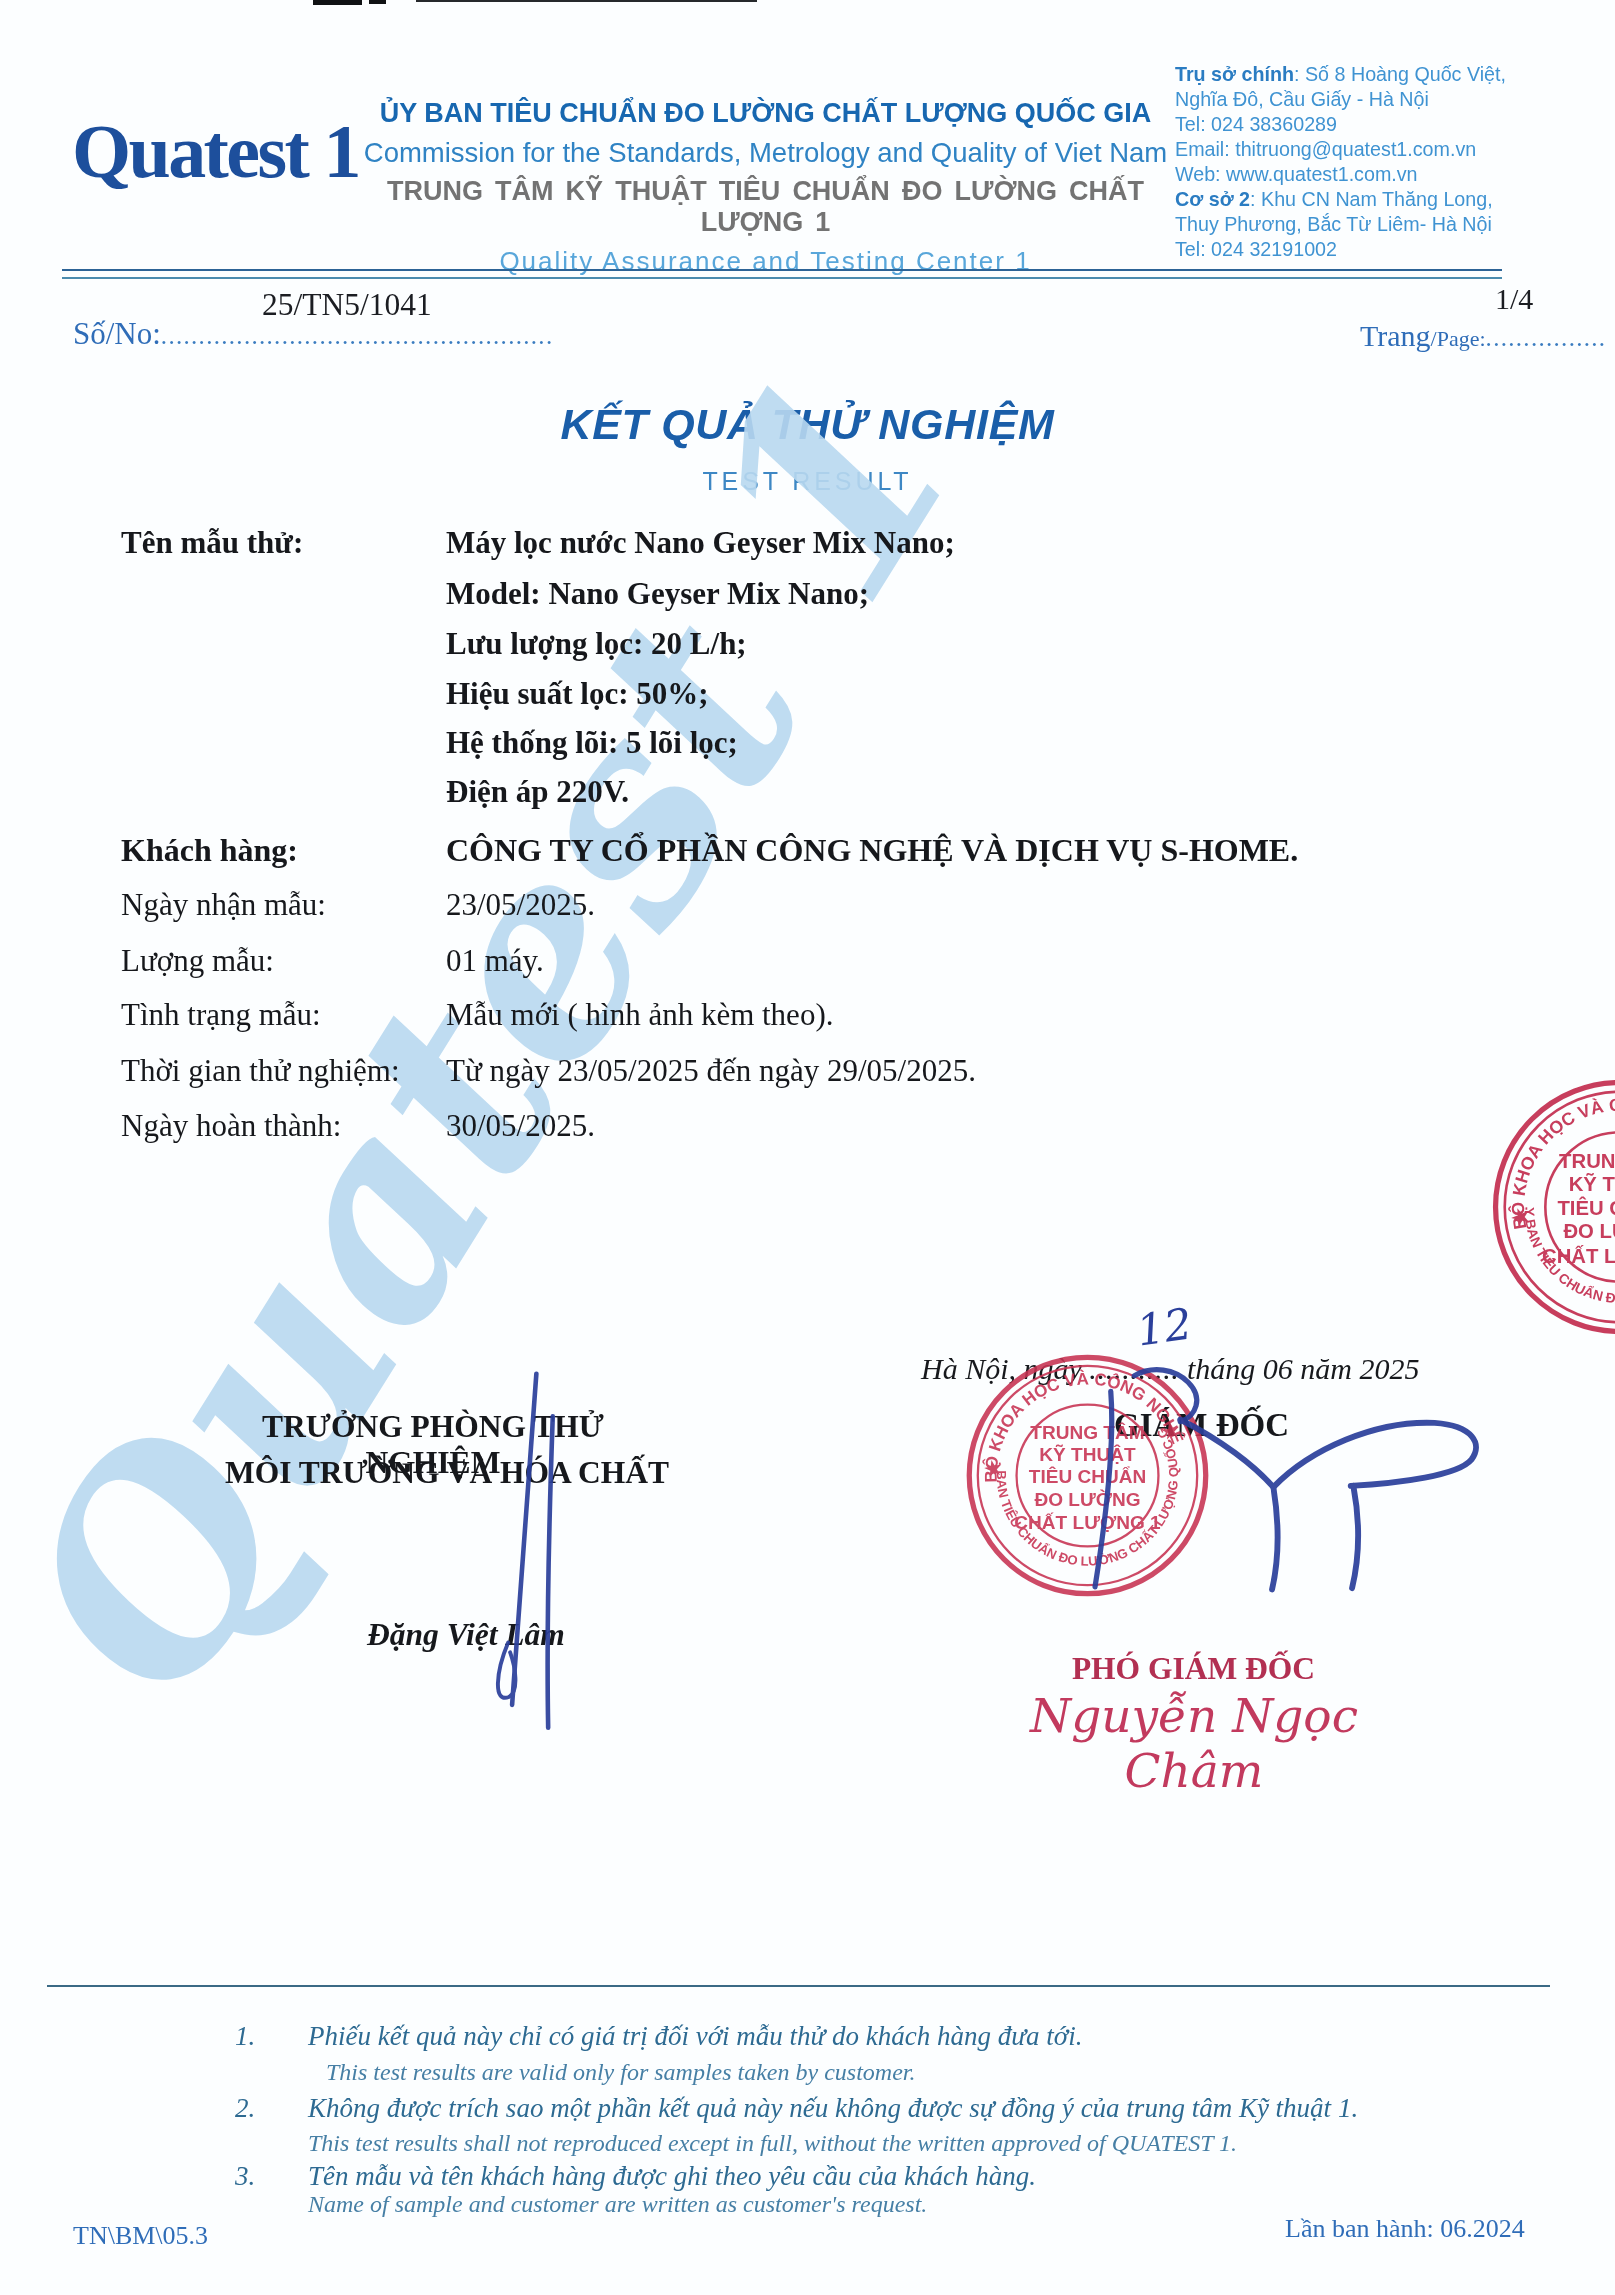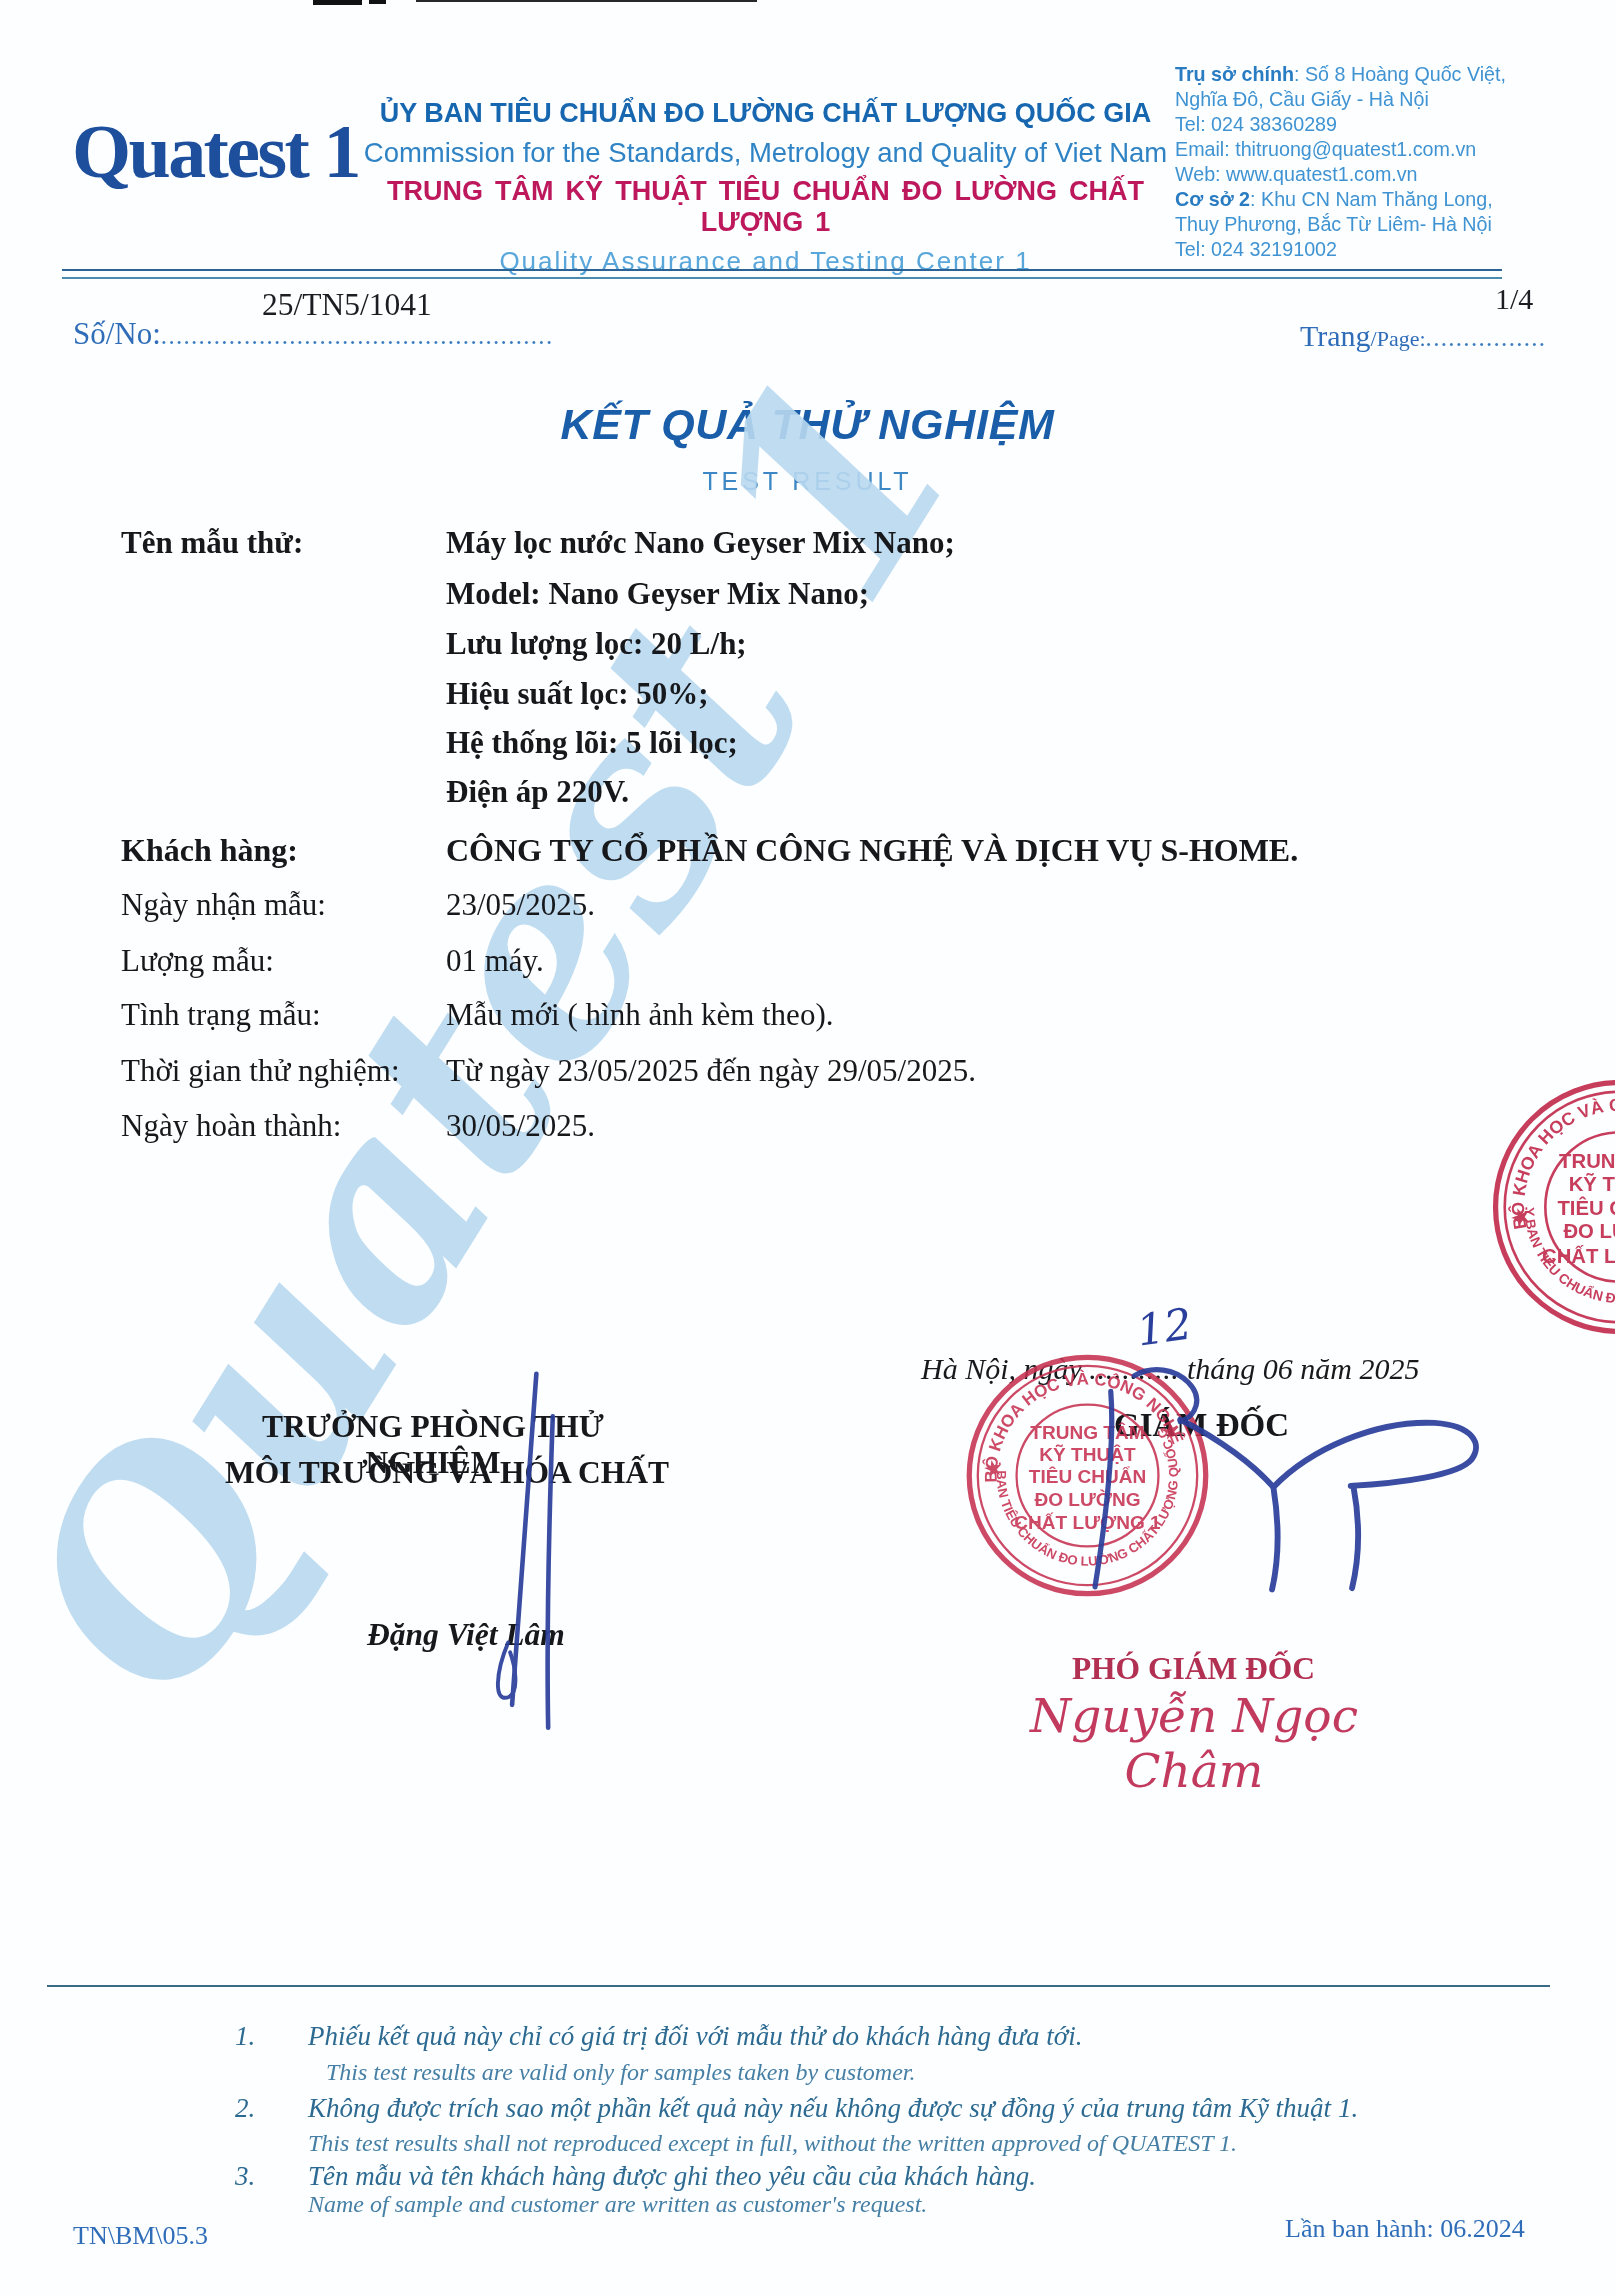--- a/index.html
+++ b/index.html
@@ -12,33 +12,33 @@
   .m1{left:313px;top:0;width:49px;height:5.2px;background:#101214;}
   .m2{left:369px;top:0;width:17px;height:3.9px;background:#101214;}
   .m3{left:416px;top:0;width:341px;height:2px;background:#26292c;}
 
   
   #logo{left:72px;top:108px;font-size:76px;font-weight:bold;letter-spacing:-2.6px;
         color:#1d4f9c;font-family:"Liberation Serif",serif;}
   #org{left:354px;top:98px;width:823px;text-align:center;}
   .org1{font-size:27px;font-weight:bold;color:#1767b0;margin-bottom:7.9px;}
   .org2{font-size:27.5px;color:#2f83c4;margin-bottom:6.6px;}
-  .org3{font-size:27px;font-weight:bold;color:#be185d;word-spacing:4.6px;margin-bottom:7.9px;margin-top:7px;}
+  .org3{font-size:27px;font-weight:bold;color:#737373;word-spacing:4.6px;margin-bottom:7.9px;margin-top:7px;}
   .org4{font-size:26px;color:#58a6da;letter-spacing:2px;}
   #contact{left:1175px;top:62px;width:420px;font-size:19.7px;line-height:25px;color:#3f93d2;}
   #contact .b{font-weight:bold;color:#2a7cc2;text-align:center;}
 
   #rule{left:62px;top:269px;width:1440px;height:5.9px;
         border-top:2.6px solid #2c6396;border-bottom:2px solid #4a8bae;}
 
   #so-value{left:262px;top:287px;font-size:31.5px;color:#1b1d22;}
   #so-line{left:73px;top:316px;font-size:31px;color:#2f6db8;white-space:nowrap;}
   .dots{color:#3a7cc0;font-size:25px;letter-spacing:1.3px;}
   #trang-num{left:1495px;top:282px;font-size:30px;color:#1b1d22;}
-  #trang-line{left:1300px;top:319px;white-space:nowrap;text-align:center;}
+  #trang-line{left:1360px;top:319px;white-space:nowrap;text-align:center;}
   #trang-line .big{font-size:30px;color:#2f6db8;}
   #trang-line .small{font-size:22px;color:#2f6db8;}
 
   #title-vi{left:0;top:400px;width:1615px;text-align:center;font-size:43px;font-weight:bold;
             color:#1a5ea9;letter-spacing:0.7px;font-family:"Liberation Sans",sans-serif;font-style:italic;}
   #title-en{left:0;top:467px;width:1615px;text-align:center;font-size:25px;color:#3d87c4;
             letter-spacing:3.9px;font-family:"Liberation Sans",sans-serif;}
 
   .row{left:0;width:1615px;height:39px;font-size:31px;z-index:2;}
   .row .lab{position:absolute;left:121px;white-space:nowrap;}

